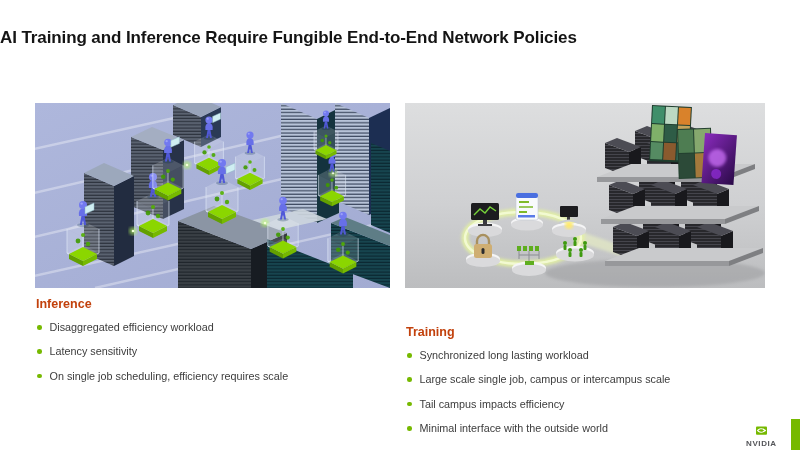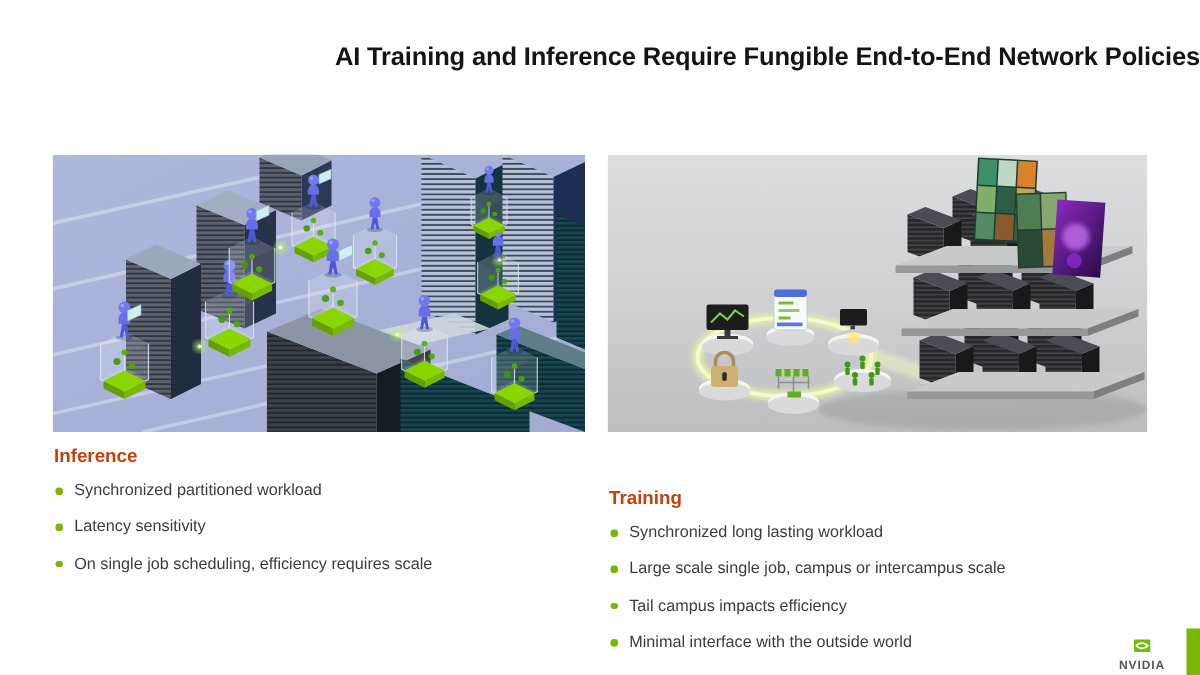--- a/index.html
+++ b/index.html
@@ -3,21 +3,21 @@
 <meta charset="utf-8">
 <style>
   * { margin:0; padding:0; box-sizing:border-box; }
   html,body { background:#ffffff; }
   body { font-family:"Liberation Sans", sans-serif; }
   .slide {
     position:relative; width:800px; height:450px; background:#ffffff; overflow:hidden;
   }
   .slide-title {
     position:absolute; left:0; top:28px; width:100%;
-    text-align:right; font-size:17px; font-weight:700; color:#141414;
+    text-align:left; font-size:17px; font-weight:700; color:#141414;
     letter-spacing:-0.1px;
   }
   .illustration {
     position:absolute; top:103px; height:185px; overflow:hidden;
   }
   .illustration svg { display:block; width:100%; height:100%; }
   .ill-left  { left:35px;  width:355px; }
   .ill-right { left:405px; width:360px; }
   .text-col { position:absolute; top:297px; width:362px; }
   .col-left  { left:36px; }
@@ -349,21 +349,21 @@
         </g>
       </g>
     </svg>
   </figure>
 
   <section class="text-col col-left">
     <h2 class="col-heading">Inference</h2>
     <ul class="bullet-list">
       <li>
           <span class="dot"></span>
-          <span class="bullet-text">Synchronized partitioned workload</span>
+          <span class="bullet-text">Disaggregated efficiency workload</span>
         </li>
       <li>
           <span class="dot"></span>
           <span class="bullet-text">Latency sensitivity</span>
         </li>
       <li>
           <span class="dot"></span>
           <span class="bullet-text">On single job scheduling, efficiency requires scale</span>
         </li>
     </ul>

